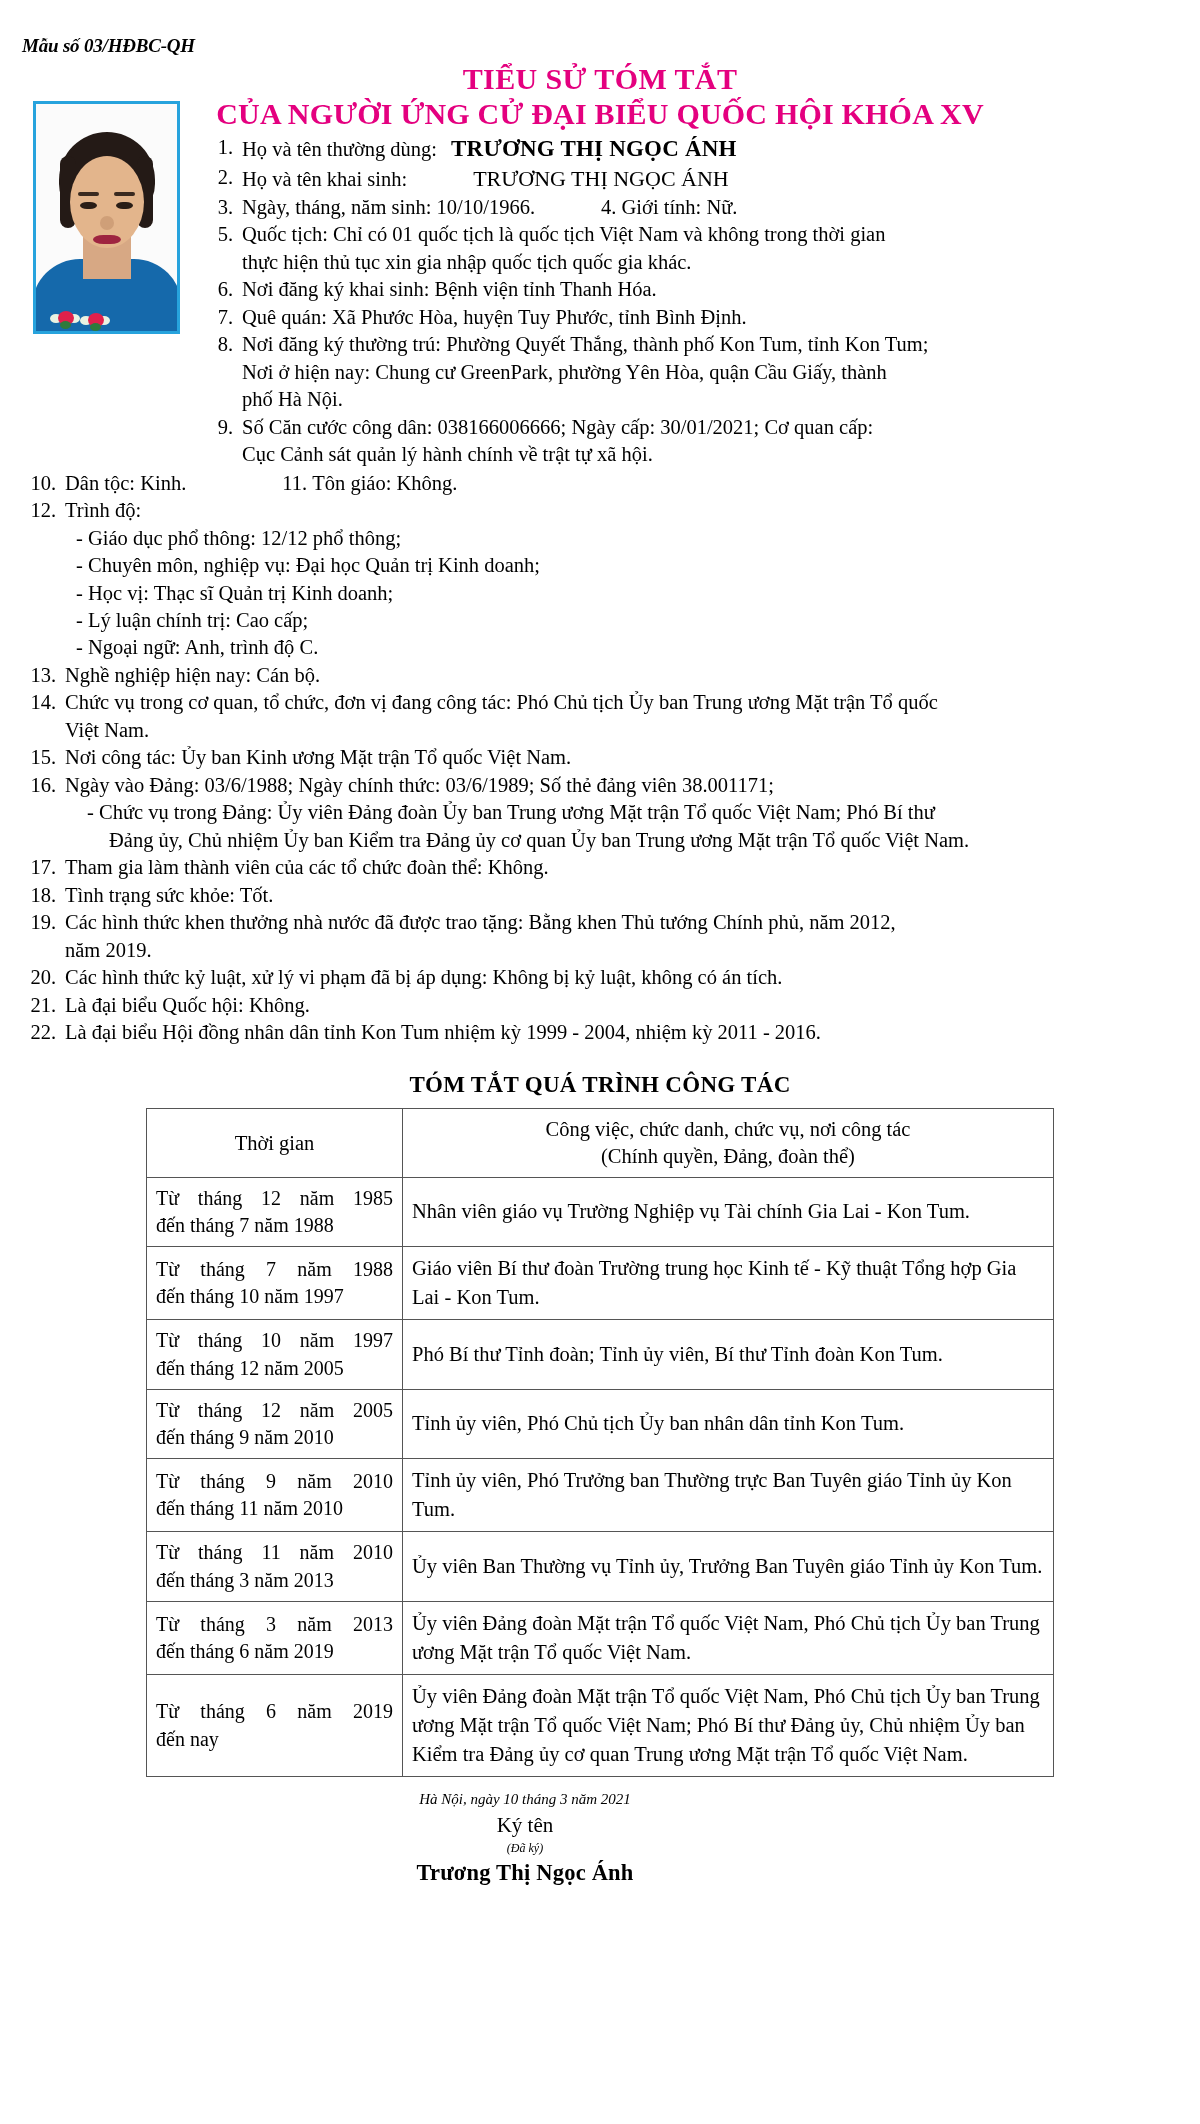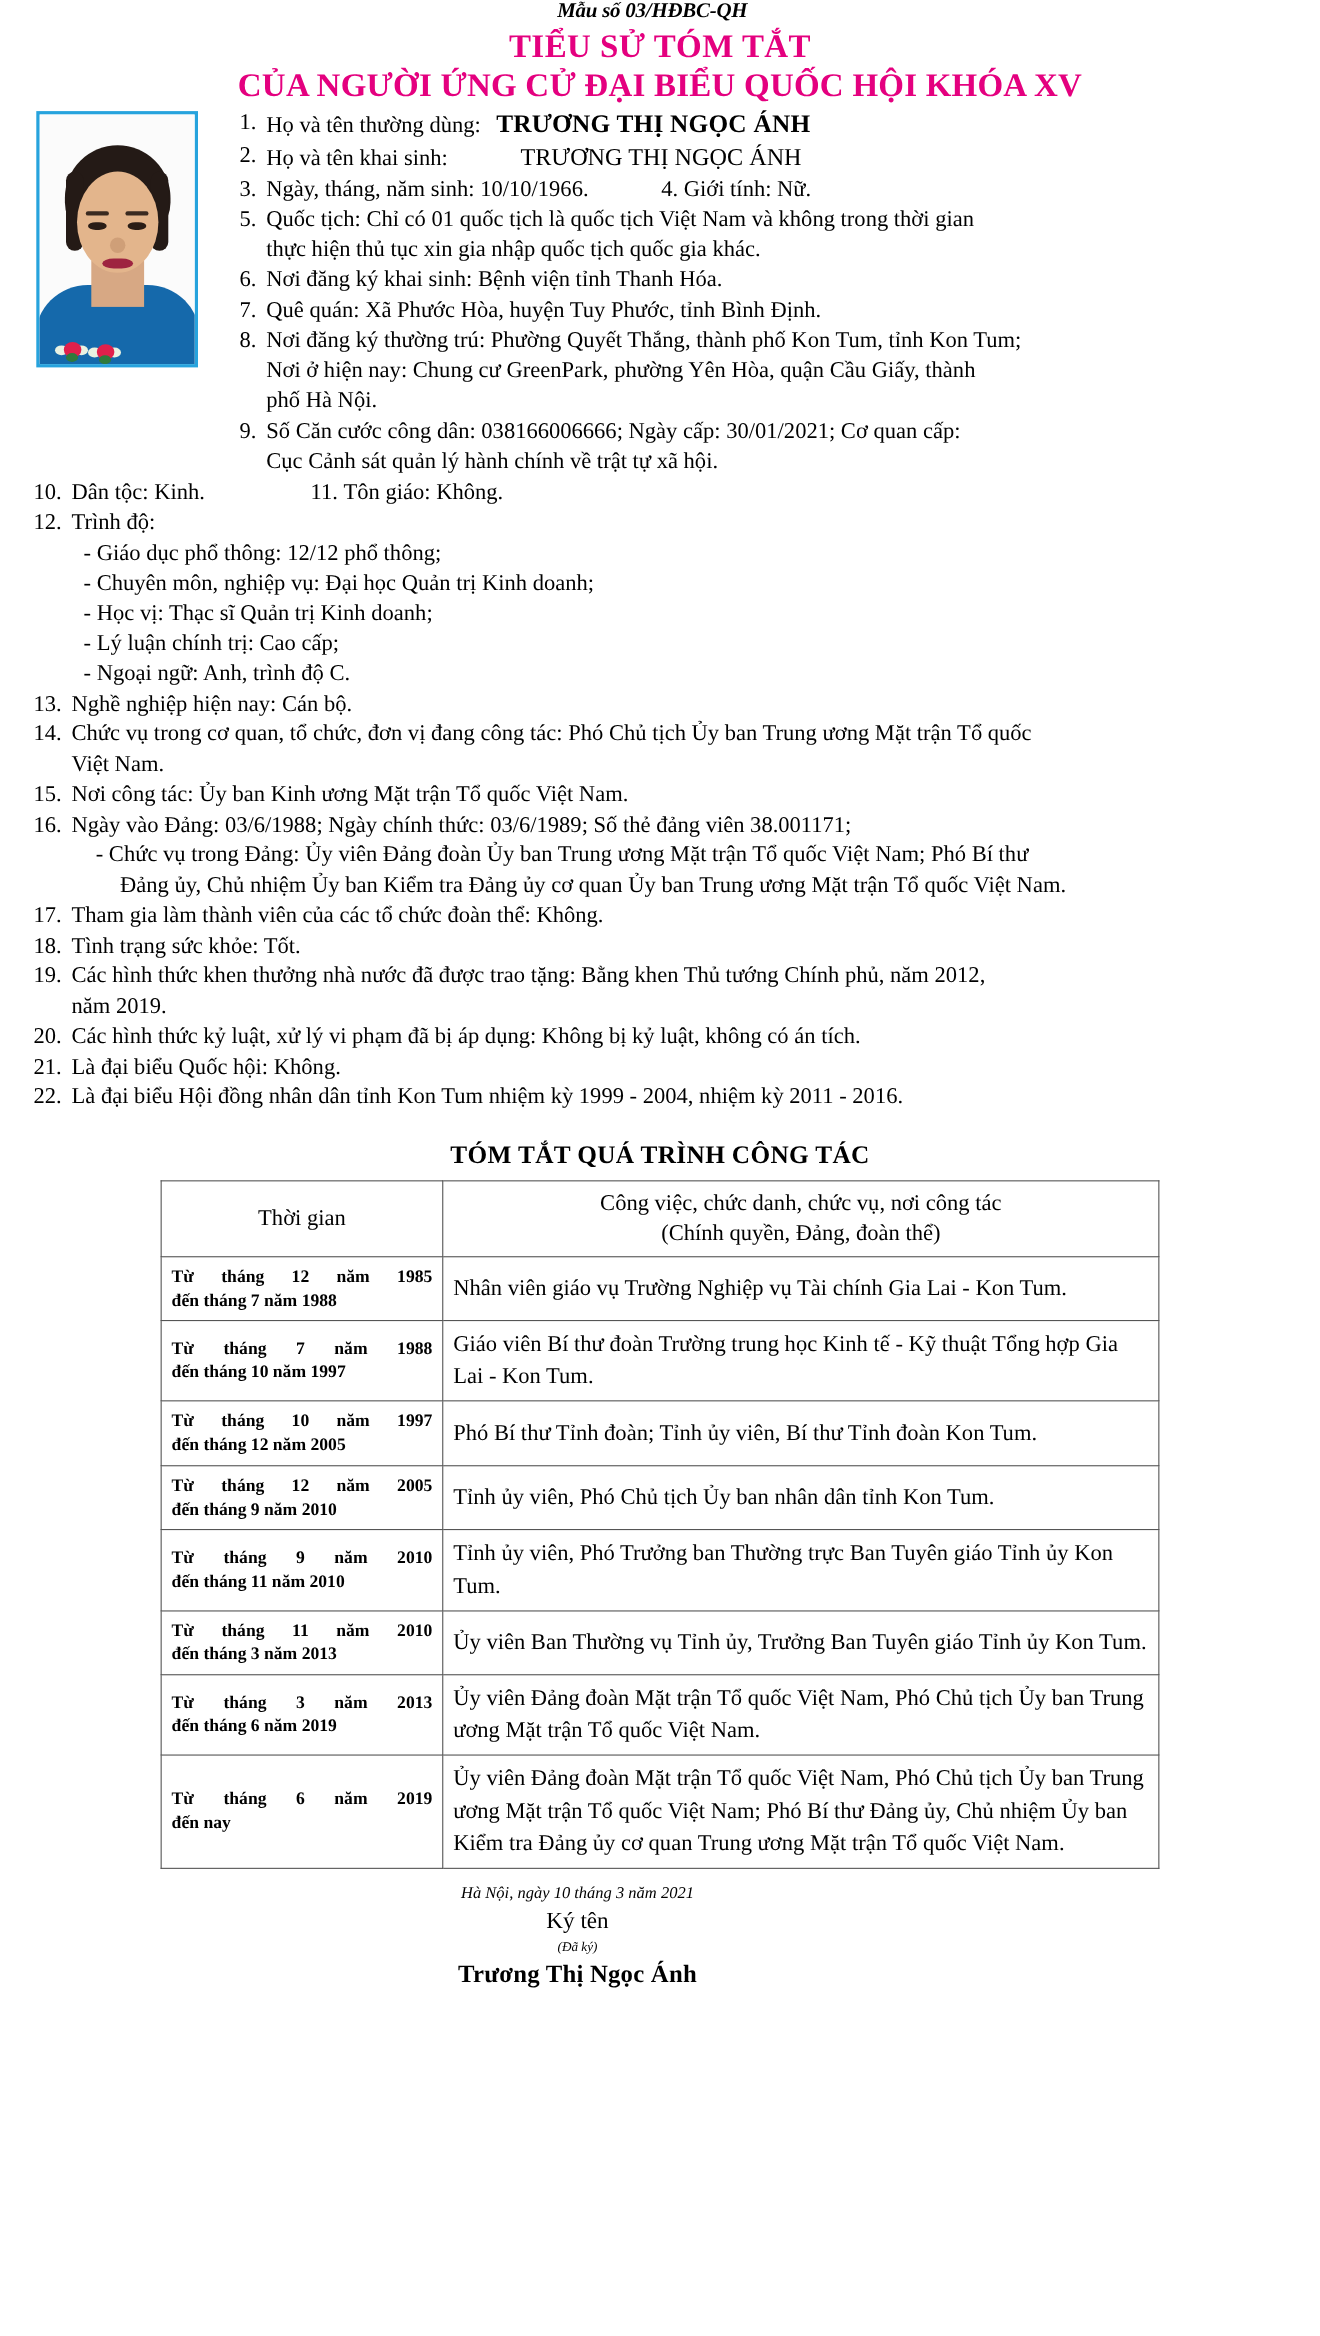--- a/index.html
+++ b/index.html
@@ -17,27 +17,28 @@
     height: 2124px;
     margin: 0 auto;
     background: #ffffff;
     overflow: hidden;
     box-sizing: border-box;
     padding: 0 22px;
   }
 
   
   .form-code {
-    text-align: center;
+    text-align: left;
     font-style: italic;
     font-weight: bold;
     font-size: 19px;
     letter-spacing: -0.2px;
     padding-right: 14px;
     line-height: 1.1;
+    margin-top: 36px;
   }
   .doc-title {
     text-align: center;
     color: #e4007f;
     font-weight: bold;
     line-height: 1.18;
     margin-top: 4px;
   }
   .doc-title .l1 {
     display: block;
@@ -258,23 +259,22 @@
     text-align: center;
     line-height: 1.3;
   }
   col.c-time { width: 256px; }
   .th-time { font-size: 20.5px; }
   .th-work { font-size: 20.5px; }
   td.time {
     text-align: justify;
     text-align-last: justify;
     line-height: 1.36;
-    font-size: 16px;
+    font-size: 20px;
     padding: 8px 11px;
-    font-weight: bold;
   }
   td.time .ln { display: block; }
   td.time .ln.last { text-align-last: left; }
   td.desc {
     text-align: left;
     line-height: 1.42;
     font-size: 20.5px;
     padding: 9px 11px;
   }
 

